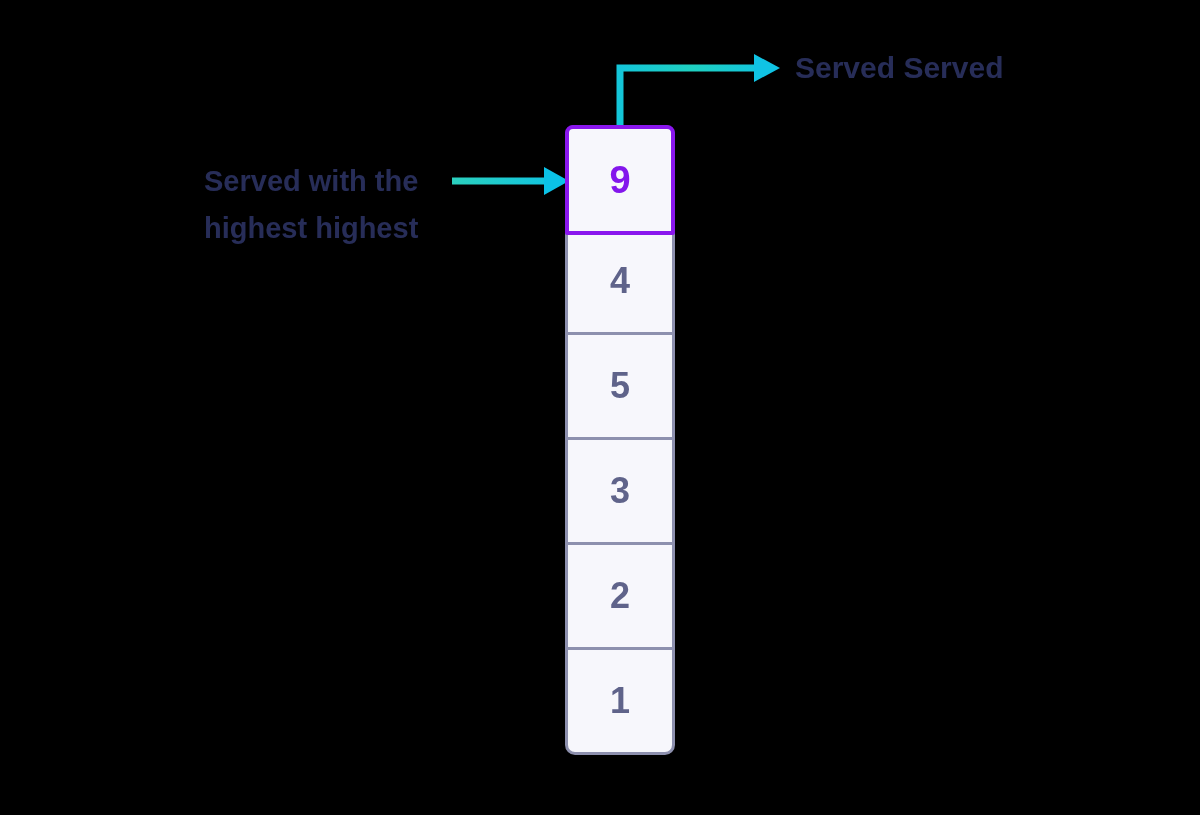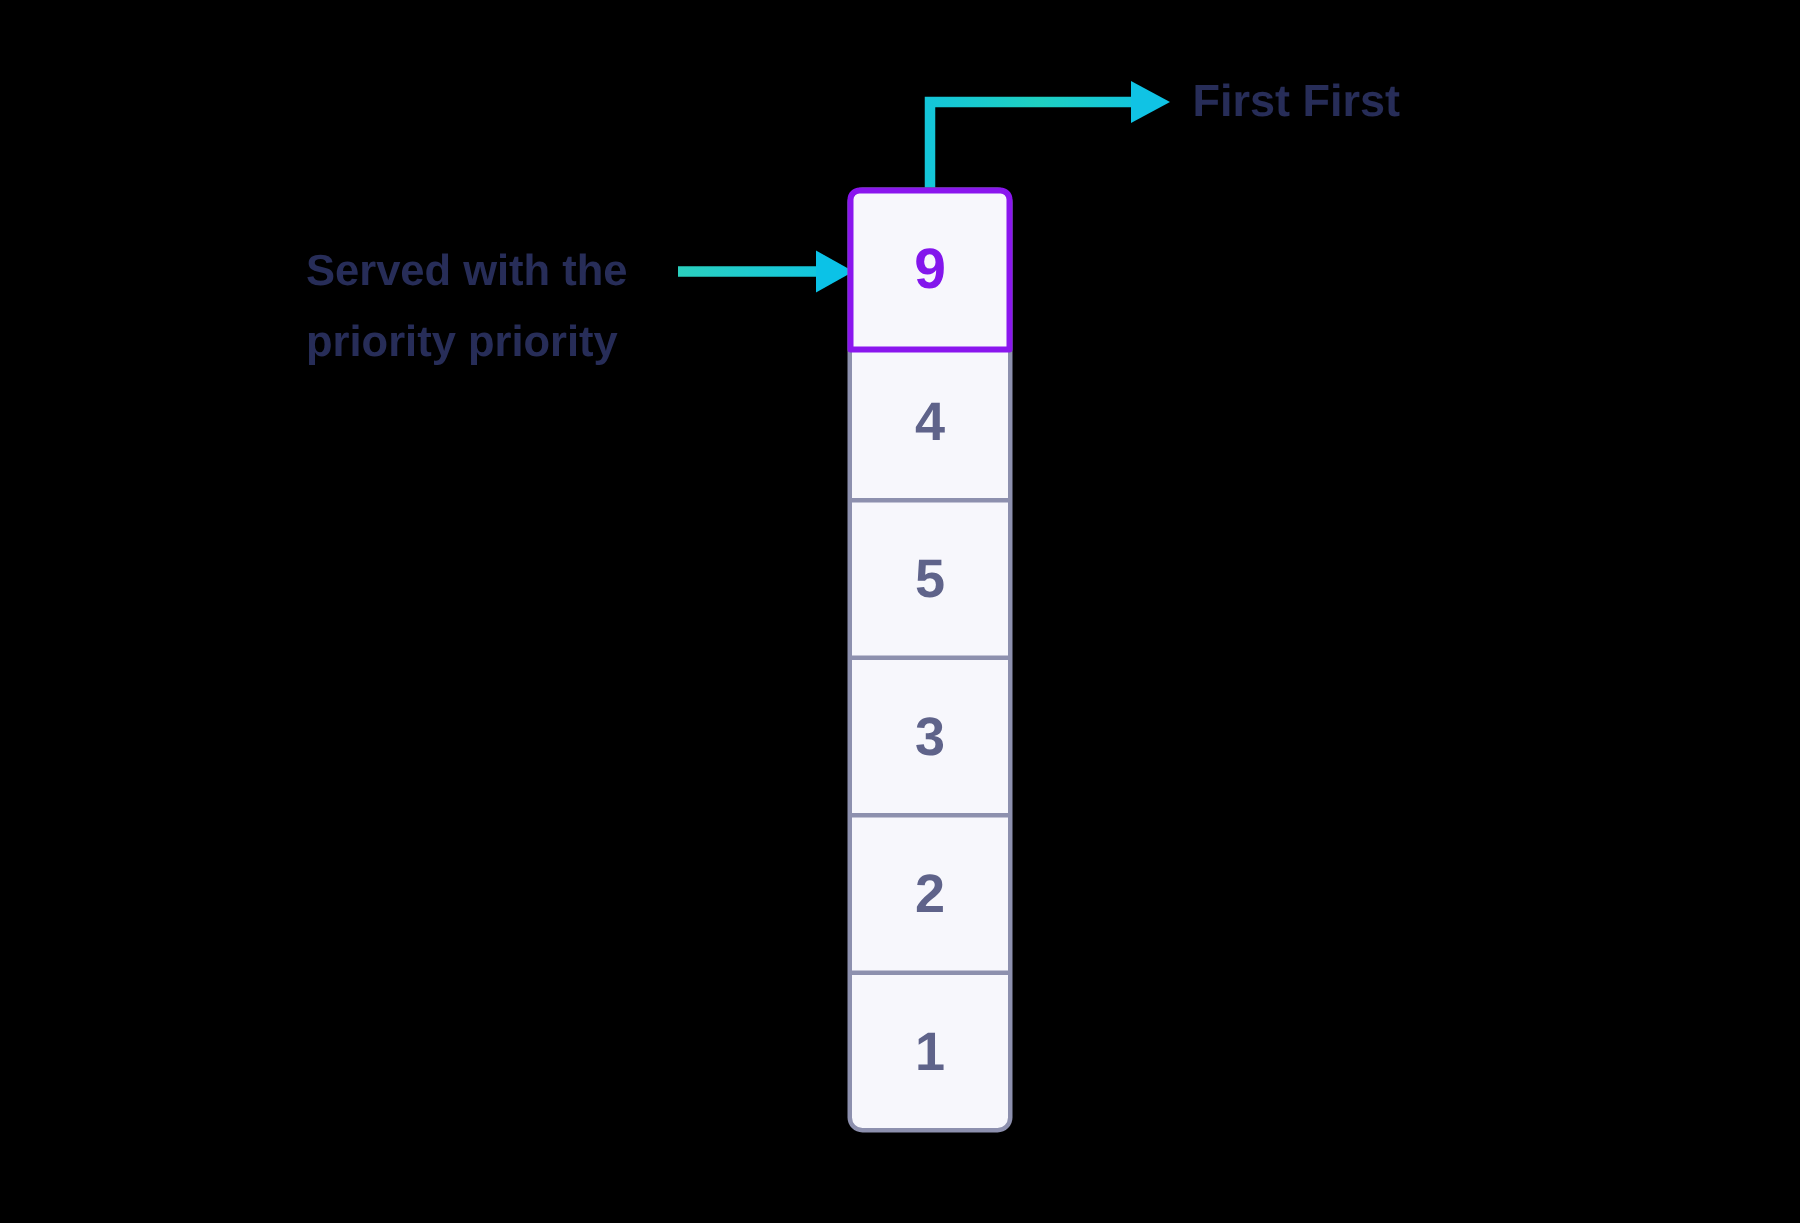--- a/index.html
+++ b/index.html
@@ -140,20 +140,20 @@
       <span class="cell-value">3</span>
     </div>
     <div class="queue-cell">
       <span class="cell-value">2</span>
     </div>
     <div class="queue-cell">
       <span class="cell-value">1</span>
     </div>
   </div>
 
-  <div class="label-served-first">First First</div>
+  <div class="label-served-first">Served Served</div>
 
   <div class="label-highest-priority">
     <div>Served with the</div>
-    <div>priority priority</div>
+    <div>highest highest</div>
   </div>
 
 </div>
 
 </body></html>

